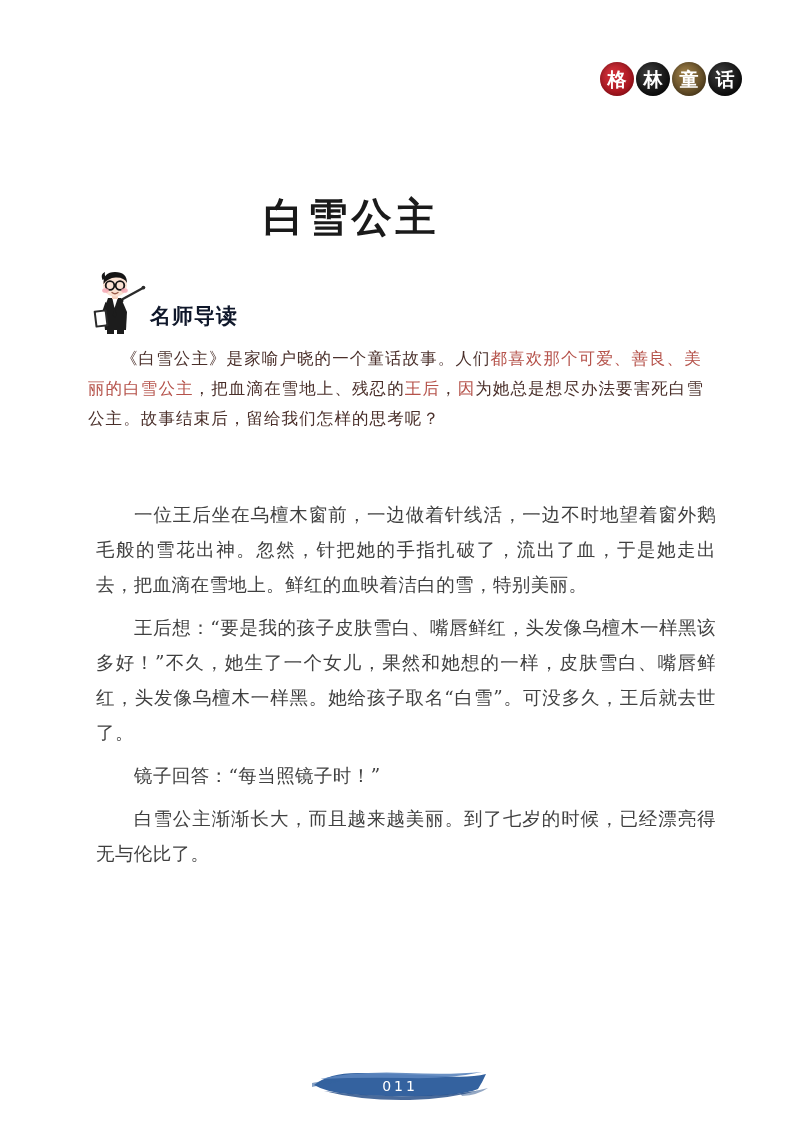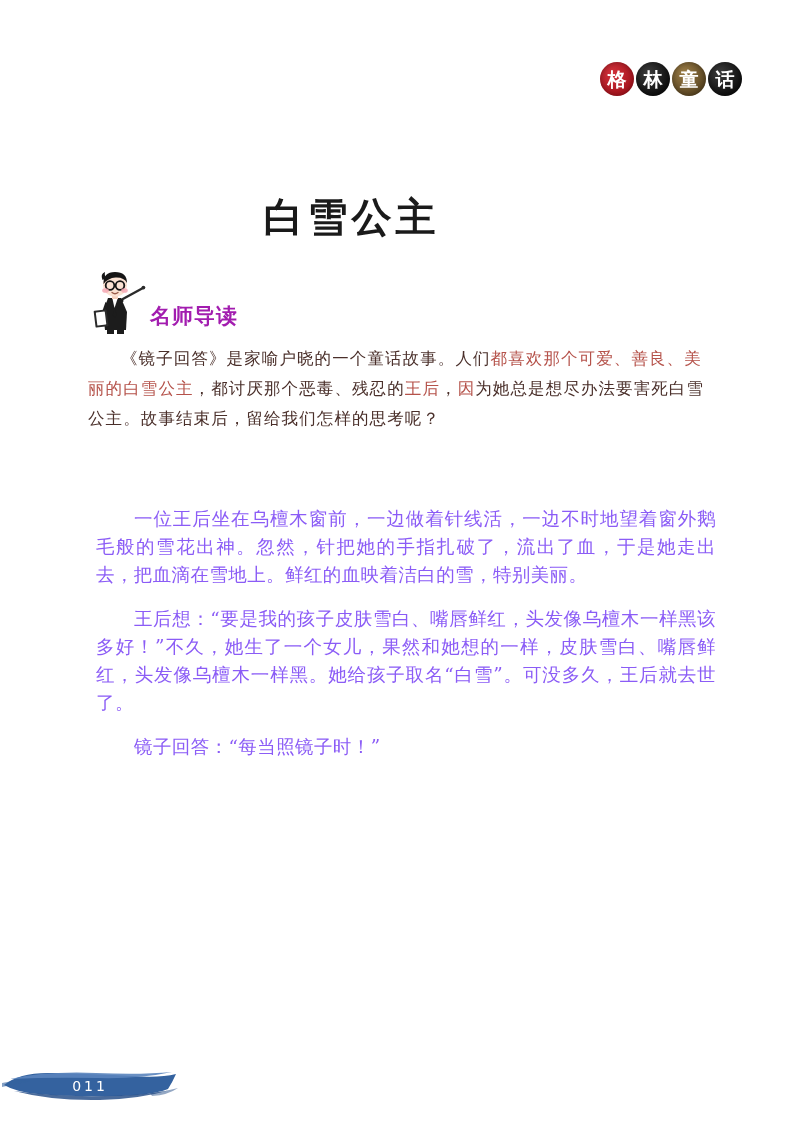--- a/index.html
+++ b/index.html
@@ -69,21 +69,21 @@
   }
   .teacher-icon {
     width: 58px;
     height: 74px;
     flex: none;
   }
   .guide-label {
     font-family: "DejaVu Sans", "Liberation Sans", sans-serif;
     font-size: 21px;
     font-weight: bold;
-    color: #a21caf;
+    color: #0f172a;
     letter-spacing: 1px;
     margin-left: 4px;
     padding-bottom: 6px;
   }
 
   
   .guide-body {
     position: absolute;
     top: 344px;
     left: 88px;
@@ -98,41 +98,41 @@
   .guide-body .hl { color: #b5524a; }
 
   
   .body-text {
     position: absolute;
     top: 489px;
     left: 96px;
     width: 620px;
   }
   .body-text p {
-    margin: 16px 0 1px 0;
+    margin: 8px 0 1px 0;
     font-family: "DejaVu Serif", "Liberation Serif", serif;
     font-size: 18.5px;
-    line-height: 28px;
+    line-height: 35px;
     letter-spacing: 0.4px;
-    color: #8b5cf6;
+    color: #404040;
     text-indent: 38px;
     text-align: justify;
     text-justify: inter-character;
   }
 
   
   .page-footer {
     position: absolute;
     left: 0;
     top: 1055px;
     width: 800px;
     height: 62px;
     display: flex;
     align-items: center;
-    justify-content: flex-start;
+    justify-content: center;
   }
   .brush-wrap {
     position: relative;
     width: 180px;
     height: 46px;
     display: flex;
     align-items: center;
     justify-content: center;
   }
   .brush-svg {
@@ -199,26 +199,27 @@
       <line x1="26.3" y1="23.3" x2="27.7" y2="23.3" stroke="#151515" stroke-width="1.5"></line>
 
       <ellipse cx="17.5" cy="28.5" rx="3.3" ry="2.3" fill="#f4a8b4" opacity="0.85"></ellipse>
       <ellipse cx="36.5" cy="28.5" rx="3.3" ry="2.3" fill="#f4a8b4" opacity="0.85"></ellipse>
 
       <path d="M24 30.5 Q27 33 30 30.5" fill="none" stroke="#9a5e4c" stroke-width="1.3" stroke-linecap="round"></path>
     </svg>
     <div class="guide-label">名师导读</div>
   </div>
 
-  <div class="guide-body"><span>《镜子回答》是家喻户晓的一个童话故事。人们</span><span class="hl">都喜欢那个可爱、善良、美丽的白雪公主</span><span>，都讨厌那个恶毒、残忍的</span><span class="hl">王后</span><span>，</span><span class="hl">因</span><span>为她总是想尽办法要害死白雪公主。故事结束后，留给我们怎样的思考呢？</span></div>
+  <div class="guide-body"><span>《白雪公主》是家喻户晓的一个童话故事。人们</span><span class="hl">都喜欢那个可爱、善良、美丽的白雪公主</span><span>，把血滴在雪地上、残忍的</span><span class="hl">王后</span><span>，</span><span class="hl">因</span><span>为她总是想尽办法要害死白雪公主。故事结束后，留给我们怎样的思考呢？</span></div>
 
   <div class="body-text">
       <p>一位王后坐在乌檀木窗前，一边做着针线活，一边不时地望着窗外鹅毛般的雪花出神。忽然，针把她的手指扎破了，流出了血，于是她走出去，把血滴在雪地上。鲜红的血映着洁白的雪，特别美丽。</p>
       <p>王后想：“要是我的孩子皮肤雪白、嘴唇鲜红，头发像乌檀木一样黑该多好！”不久，她生了一个女儿，果然和她想的一样，皮肤雪白、嘴唇鲜红，头发像乌檀木一样黑。她给孩子取名“白雪”。可没多久，王后就去世了。</p>
       <p>镜子回答：“每当照镜子时！”</p>
+      <p>白雪公主渐渐长大，而且越来越美丽。到了七岁的时候，已经漂亮得无与伦比了。</p>
     </div>
 
   <div class="page-footer">
     <div class="brush-wrap">
       <svg class="brush-svg" viewBox="0 0 180 46" preserveAspectRatio="none">
         <path d="M4 22 Q20 9 52 10 Q95 11 132 13 Q160 15 176 11 Q172 20 168 26 Q150 33 112 33 Q70 34 38 31 Q16 29 4 22 Z" fill="#34629f"></path>
         <path d="M10 16 Q46 8 96 10 Q140 12 172 9 Q140 16 98 15 Q50 14 10 16 Z" fill="#5a84bd" opacity="0.9"></path>
         <path d="M14 28 Q56 34 106 33 Q148 32 170 27 Q140 36 100 37 Q52 38 14 28 Z" fill="#2a5189" opacity="0.85"></path>
         <path d="M2 20 Q14 17 30 18 Q16 21 2 24 Z" fill="#34629f" opacity="0.6"></path>
         <path d="M150 30 Q164 29 178 25 Q168 32 152 33 Z" fill="#2a5189" opacity="0.5"></path>

